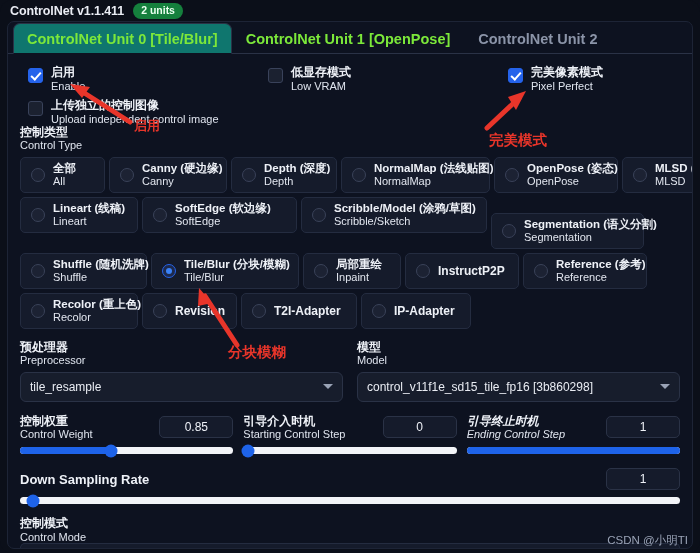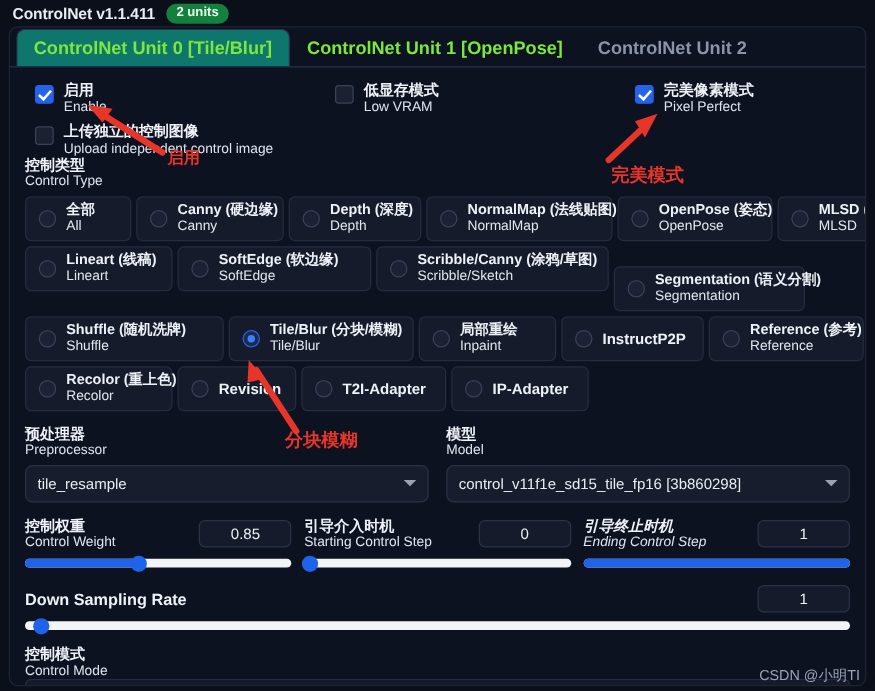--- a/index.html
+++ b/index.html
@@ -359,49 +359,49 @@
           <div class="rbtn" style="width:155px;">
             <span class="radio"></span>
             <span class="rlabels">
               <span class="r-cn">SoftEdge (软边缘)</span>
               <span class="r-en">SoftEdge</span>
             </span>
           </div>
           <div class="rbtn" style="width:186px;">
             <span class="radio"></span>
             <span class="rlabels">
-              <span class="r-cn">Scribble/Canny (涂鸦/草图)</span>
+              <span class="r-cn">Scribble/Model (涂鸦/草图)</span>
               <span class="r-en">Scribble/Sketch</span>
             </span>
           </div>
           <div class="rbtn" style="width:153px;margin-top:16px;">
             <span class="radio"></span>
             <span class="rlabels">
               <span class="r-cn">Segmentation (语义分割)</span>
               <span class="r-en">Segmentation</span>
             </span>
           </div>
         </div>
 
         <div class="ctype-row">
-          <div class="rbtn" style="width:159px;">
+          <div class="rbtn" style="width:127px;">
             <span class="radio"></span>
             <span class="rlabels">
               <span class="r-cn">Shuffle (随机洗牌)</span>
               <span class="r-en">Shuffle</span>
             </span>
           </div>
           <div class="rbtn" style="width:148px;">
             <span class="radio on"></span>
             <span class="rlabels">
               <span class="r-cn">Tile/Blur (分块/模糊)</span>
               <span class="r-en">Tile/Blur</span>
             </span>
           </div>
-          <div class="rbtn" style="width:110px;">
+          <div class="rbtn" style="width:98px;">
             <span class="radio"></span>
             <span class="rlabels">
               <span class="r-cn">局部重绘</span>
               <span class="r-en">Inpaint</span>
             </span>
           </div>
           <div class="rbtn" style="width:114px;">
             <span class="radio"></span>
             <span class="r-single">InstructP2P</span>
           </div>

